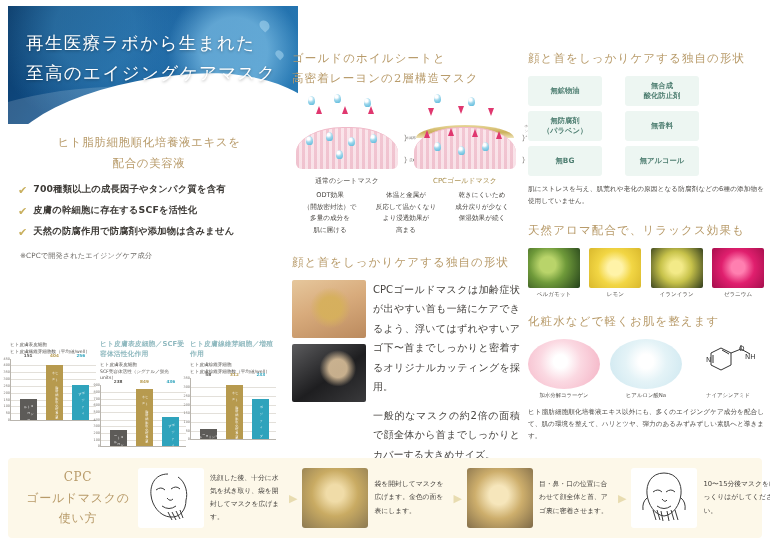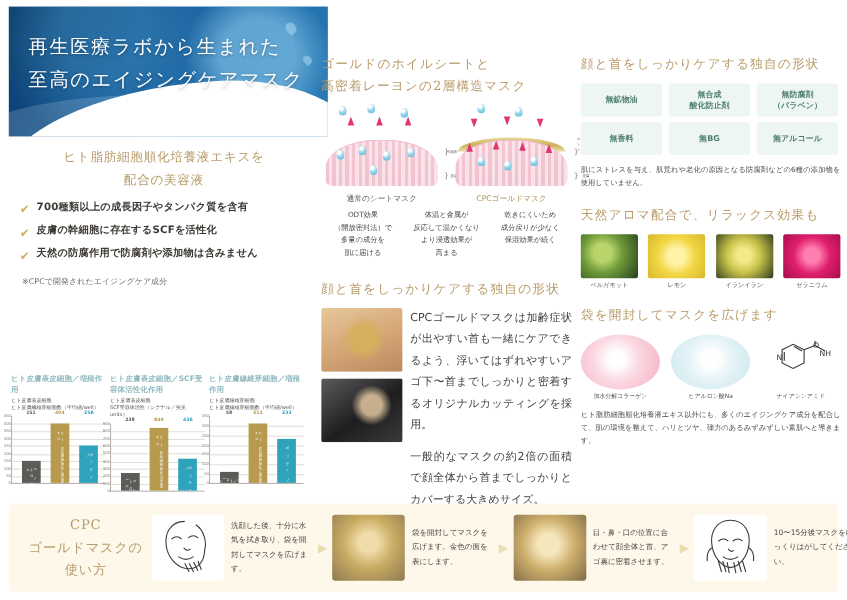--- a/index.html
+++ b/index.html
@@ -124,21 +124,21 @@
     margin-top:6px;
     background:
       radial-gradient(circle at 62% 42%, rgba(228,200,160,.85) 0 16%, rgba(0,0,0,0) 32%),
       linear-gradient(145deg,#5c5c5e,#1e1e20 55%,#3a3a3c 100%);
   }
   .shape-text { font-size:10px; line-height:1.95; color:#46433f; text-align:justify; }
   .shape-text p + p { margin-top:9px; }
 
   
   .col-right { position:absolute; left:528px; top:48px; width:236px; }
-  .badges { display:flex; flex-wrap:wrap; gap:5px 6px; margin-top:8px; }
+  .badges { display:flex; flex-wrap:wrap; gap:5px 23px; margin-top:8px; }
   .badge {
     width:74px; height:30px; background:#edf6f2; border-radius:3px;
     display:flex; align-items:center; justify-content:center; text-align:center;
     font-size:7.3px; line-height:1.4; color:#4f7f72; font-weight:bold;
   }
   .fine { font-size:6.6px; line-height:1.85; color:#4d4a46; margin-top:7px; text-align:justify; }
 
   .aroma-row { display:flex; justify-content:space-between; margin-top:8px; }
   .aroma { width:52px; text-align:center; }
   .aroma .pic { width:52px; height:40px; border-radius:2px; }
@@ -213,21 +213,20 @@
     </div>
 
     <div class="body-copy">
       <div class="body-note">※CPCで開発されたエイジングケア成分</div>
     </div>
   </div>
 
   <div class="charts">
 
     <div class="chart-card">
-      <div class="chart-title">ヒト皮膚表皮細胞／増殖作用</div>
       <div class="chart-sub">
         <div>ヒト皮膚表皮細胞</div>
         <div>ヒト皮膚繊維芽細胞数（平均値/well）</div>
       </div>
       <div class="chart-plot">
         <div class="yaxis">
           <div class="ytick" style="top:0%">450</div>
           <div class="ytick" style="top:11%">400</div>
           <div class="ytick" style="top:22%">350</div>
           <div class="ytick" style="top:33%">300</div>
@@ -481,21 +480,21 @@
           <div class="cap">イランイラン</div>
         </div>
         <div class="aroma">
           <div class="pic geranium"></div>
           <div class="cap">ゼラニウム</div>
         </div>
       </div>
     </div>
 
     <div style="margin-top:12px">
-      <div class="sec-title">袋を開封してマスクを広げます</div>
+      <div class="sec-title">化粧水などで軽くお肌を整えます</div>
       <div class="ing-row">
         <div class="ing">
           <div class="pic collagen"></div>
           <div class="cap">加水分解コラーゲン</div>
         </div>
         <div class="ing">
           <div class="pic ha"></div>
           <div class="cap">ヒアルロン酸Na</div>
         </div>
         <div class="ing">

